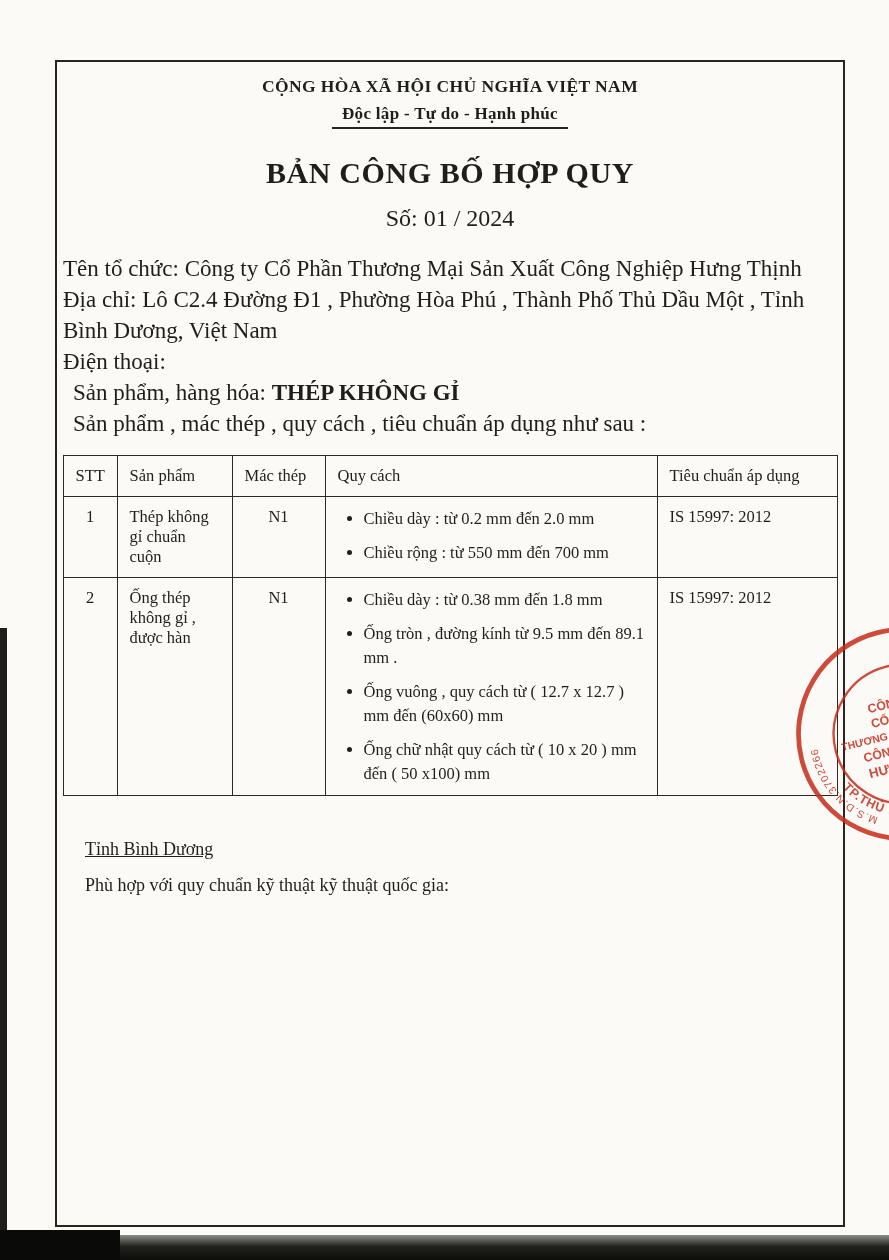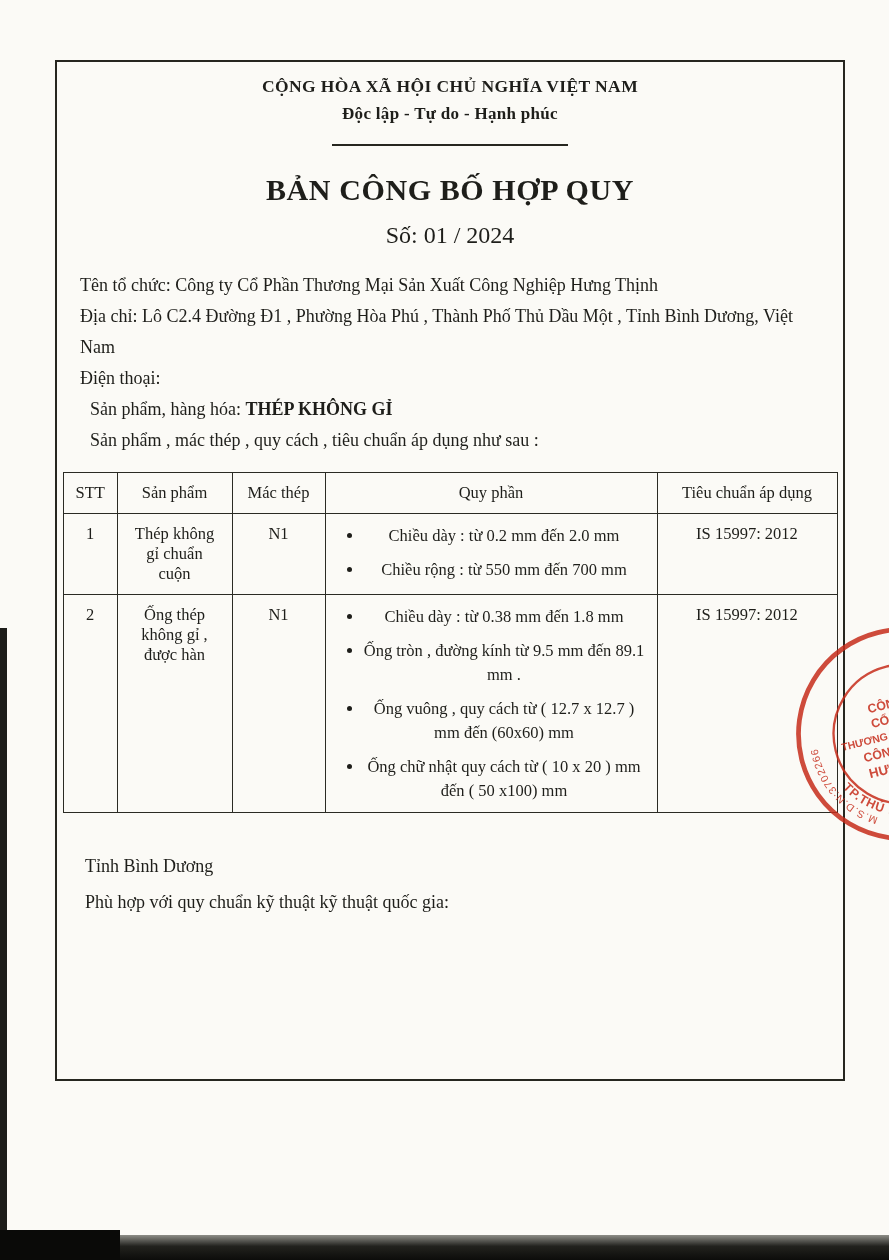--- a/index.html
+++ b/index.html
@@ -9,59 +9,59 @@
     width:889px;height:1260px;
     margin:0 auto;
     background:#fbfaf6;
     overflow:hidden;
     font-family:"Liberation Serif","DejaVu Serif",serif;
     color:#1e1e1a;
   }
   .frame{
     position:absolute;
     left:55px;top:60px;
-    width:790px;height:1021px;
+    width:790px;height:1167px;
     border:2px solid #26261f;
     box-sizing:border-box;
     padding:0 0 0 0;
   }
   .center{text-align:center;}
   .nat-header{margin-top:14px;}
   .country{font-weight:bold;font-size:17.5px;letter-spacing:.4px;}
   .motto-wrap{margin-top:7px;}
   .motto{
     display:inline-block;font-weight:bold;font-size:17px;
-    padding:0 10px 20px 10px;border-bottom:2px solid #26261f;letter-spacing:.3px;
+    padding:0 10px 3px 10px;border-bottom:2px solid #26261f;letter-spacing:.3px;
   }
   .doc-title{margin-top:27px;font-weight:bold;font-size:30px;letter-spacing:.6px;}
   .doc-number{margin-top:15px;font-size:24px;}
-  .info{margin:21px 26px 0 23px;font-size:18px;line-height:31px;}
+  .info{margin:21px 26px 0 6px;font-size:23px;line-height:31px;}
   .info p{margin:0;}
   .info .indent{padding-left:10px;}
   .bold{font-weight:bold;}
   table.spec-table{
     width:774px;margin:16px auto 0 auto;
     border-collapse:collapse;table-layout:fixed;
     font-size:16.5px;
   }
   .spec-table th,.spec-table td{
     border:1.6px solid #2b2b24;
-    padding:10px 12px;vertical-align:top;text-align:center;
+    padding:10px 12px;vertical-align:top;text-align:left;
     font-weight:normal;
   }
   .spec-table thead th{padding:10px 12px;}
   .cell-stt{text-align:center !important;}
   ul.specs{margin:0;padding-left:26px;}
   ul.specs li{margin:0 0 10px 0;line-height:1.45;}
   ul.specs li:last-child{margin-bottom:0;}
   .notes{margin:38px 26px 0 20px;font-size:18px;line-height:31px;}
   .notes p{margin:0;}
   .note1{margin-left:23px !important;margin-top:0 !important;}
   .note2{margin-left:47px !important;text-indent:-28px;margin-top:2px !important;}
-  .province{margin-left:8px !important;margin-top:6px !important;}
+  .province{margin-left:8px !important;margin-top:6px !important;text-decoration:underline;}
   .conformity{margin-left:8px !important;margin-top:5px !important;}
   .regulation{
     margin:5px -14px 0 -16px !important;
     text-indent:37px;text-align:justify;word-spacing:3.5px;
   }
   
   .stamp{
     position:absolute;left:789px;top:620px;width:228px;height:228px;
     color:rgba(198,44,26,.85);
     transform:rotate(-14deg);
@@ -111,21 +111,21 @@
           <col style="width:115px">
           <col style="width:93px">
           <col style="width:332px">
           <col style="width:180px">
       </colgroup>
       <thead>
         <tr>
           <th>STT</th>
           <th>Sản phẩm</th>
           <th>Mác thép</th>
-          <th>Quy phần</th>
+          <th>Quy cách</th>
           <th>Tiêu chuẩn áp dụng</th>
         </tr>
       </thead>
       <tbody>
         <tr>
           <td class="cell-stt">1</td>
           <td>Thép không gỉ chuẩn cuộn</td>
           <td class="cell-stt">N1</td>
           <td>
             <ul class="specs">

